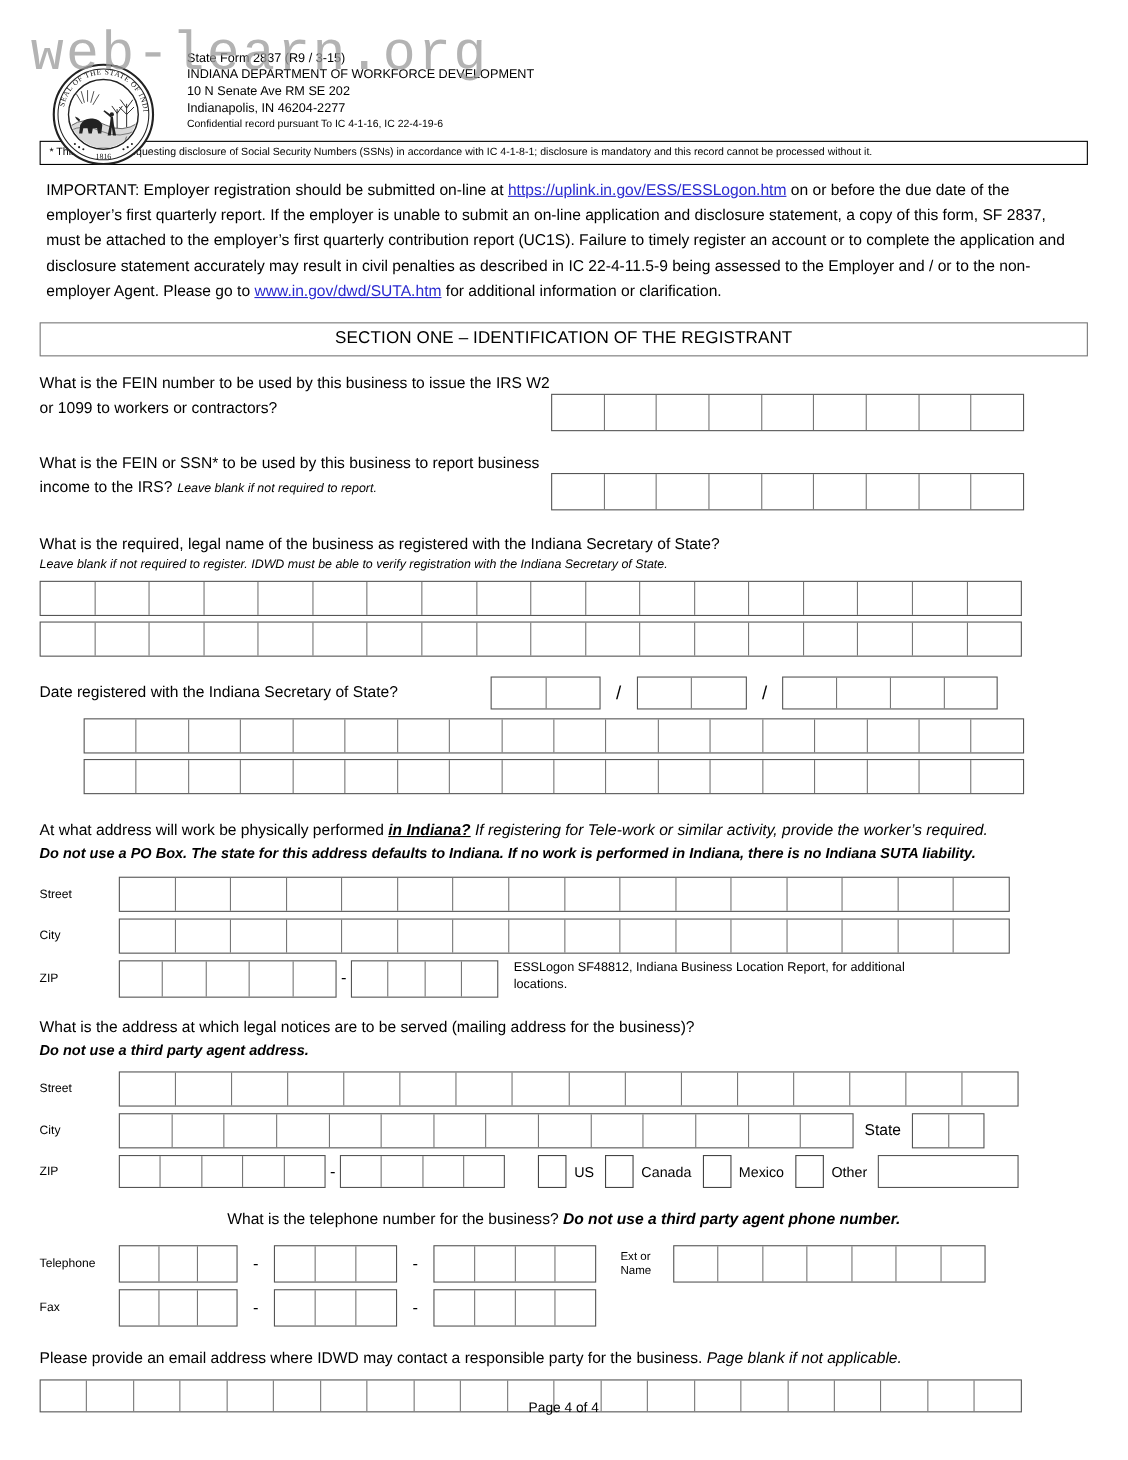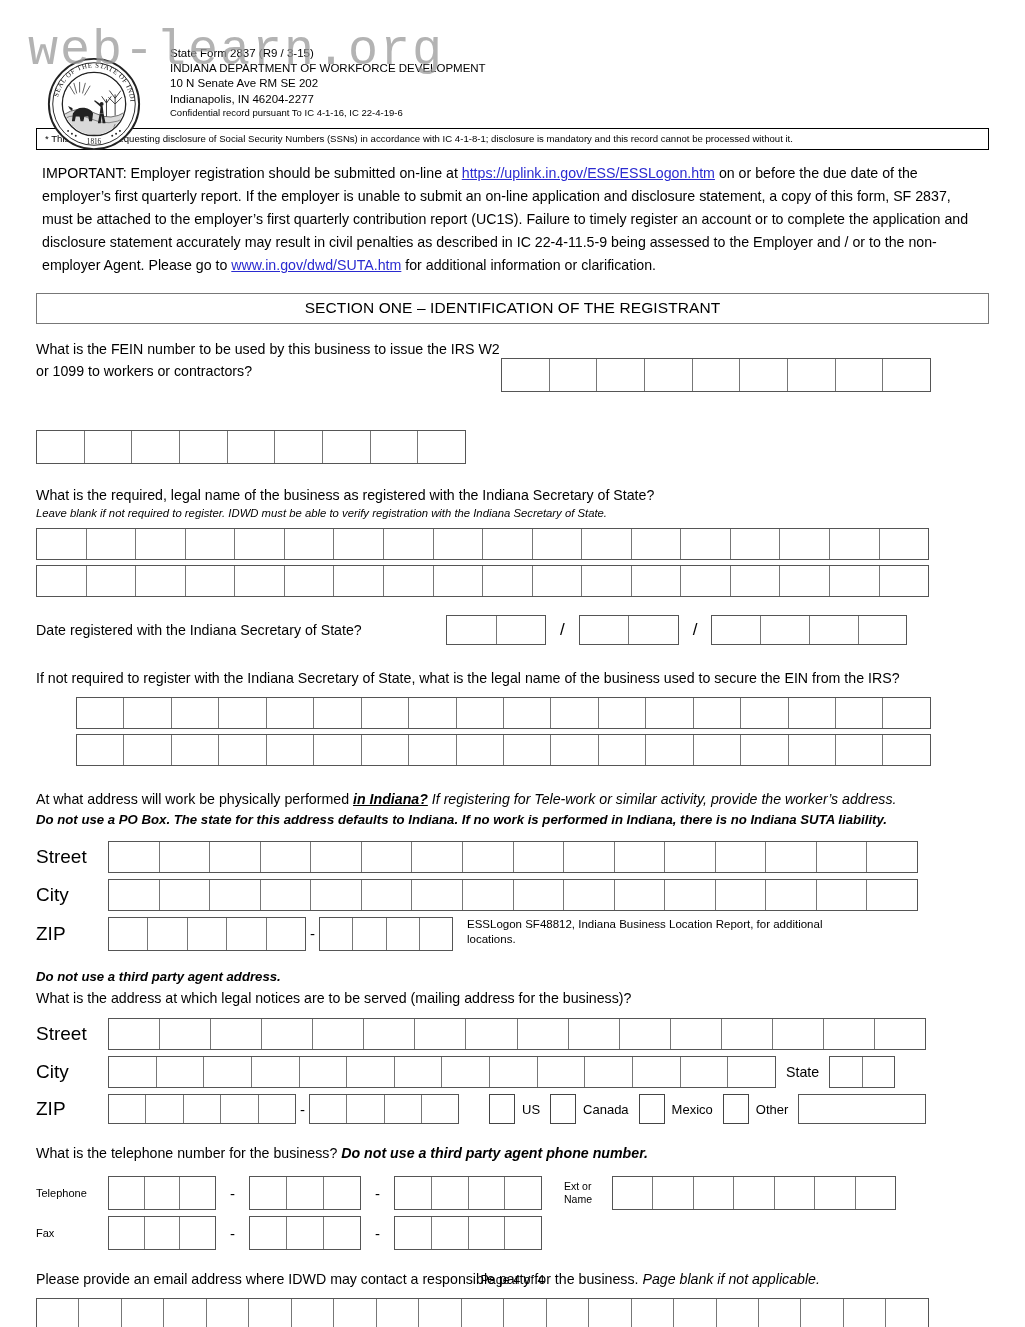--- a/index.html
+++ b/index.html
@@ -91,21 +91,21 @@
   .comb.h34 { height: 34px; }
 
   .sep { font-size: 15px; display: flex; align-items: center; padding: 0 4px; }
   .slash { font-size: 17px; display:flex; align-items:center; padding: 0 14px; }
 
   .chk {
     width: 26px; height: 30px; border: 1px solid #444; background:#fff;
   }
   .chk-label { font-size: 13px; padding: 0 10px 0 7px; display:flex; align-items:center; }
 
-  .rowlabel { font-size: 19px; width: 72px; flex: 0 0 72px; display:flex; align-items:center; }
+  .rowlabel { font-size: 11px; width: 72px; flex: 0 0 72px; display:flex; align-items:center; }
   .rowlabel.sm { font-size: 11px; }
 
   .flexrow { display: flex; align-items: center; }
 
   .note-right { font-size: 11.5px; line-height: 1.35; padding-left: 14px; }
 
   .footer {
     position: absolute; left: 0; right: 0; bottom: 40px;
     text-align: center; font-size: 12.5px;
   }
@@ -213,20 +213,24 @@
           <div class="cell" style="flex: 1 1 0px;"></div>
           <div class="cell" style="flex: 1 1 0px;"></div>
           <div class="cell" style="flex: 1 1 0px;"></div>
           <div class="cell" style="flex: 1 1 0px;"></div>
           <div class="cell" style="flex: 1 1 0px;"></div>
           <div class="cell" style="flex: 1 1 0px;"></div>
         </div>
     </div>
 
     <div class="flexrow" style="align-items:flex-start; margin-top:18px;">
+      <div style="width:465px;">
+        <span class="q">What is the FEIN or SSN* to be used by this business to report business income to the IRS?</span>
+        <span class="q-sub">Leave blank if not required to report.</span>
+      </div>
       <div class="comb h34" id="comb-fein-ssn" style="width:430px; margin-top:20px;">
           <div class="cell" style="flex: 1 1 0px;"></div>
           <div class="cell" style="flex: 1 1 0px;"></div>
           <div class="cell" style="flex: 1 1 0px;"></div>
           <div class="cell" style="flex: 1 1 0px;"></div>
           <div class="cell" style="flex: 1 1 0px;"></div>
           <div class="cell" style="flex: 1 1 0px;"></div>
           <div class="cell" style="flex: 1 1 0px;"></div>
           <div class="cell" style="flex: 1 1 0px;"></div>
           <div class="cell" style="flex: 1 1 0px;"></div>
@@ -291,21 +295,20 @@
         </div>
       <div class="slash">/</div>
       <div class="comb h30" id="comb-date-y" style="width:196px;">
           <div class="cell" style="flex: 1 1 0px;"></div>
           <div class="cell" style="flex: 1 1 0px;"></div>
           <div class="cell" style="flex: 1 1 0px;"></div>
           <div class="cell" style="flex: 1 1 0px;"></div>
         </div>
     </div>
 
-    <div class="q" style="margin-top:22px;">If not required to register with the Indiana Secretary of State, what is the legal name of the business used to secure the EIN from the IRS?</div>
     <div class="comb h32" id="comb-ein-1" style="width:855px; margin:8px 0 0 40px;">
         <div class="cell" style="flex: 1 1 0px;"></div>
         <div class="cell" style="flex: 1 1 0px;"></div>
         <div class="cell" style="flex: 1 1 0px;"></div>
         <div class="cell" style="flex: 1 1 0px;"></div>
         <div class="cell" style="flex: 1 1 0px;"></div>
         <div class="cell" style="flex: 1 1 0px;"></div>
         <div class="cell" style="flex: 1 1 0px;"></div>
         <div class="cell" style="flex: 1 1 0px;"></div>
         <div class="cell" style="flex: 1 1 0px;"></div>
@@ -335,21 +338,21 @@
         <div class="cell" style="flex: 1 1 0px;"></div>
         <div class="cell" style="flex: 1 1 0px;"></div>
         <div class="cell" style="flex: 1 1 0px;"></div>
         <div class="cell" style="flex: 1 1 0px;"></div>
         <div class="cell" style="flex: 1 1 0px;"></div>
         <div class="cell" style="flex: 1 1 0px;"></div>
       </div>
 
     <div style="margin-top:22px;">
       <div class="q">
-        <span>At what address will work be physically performed </span><span class="u-bold-ital">in Indiana?</span><span style="font-style:italic;"> If registering for Tele-work or similar activity, provide the worker’s address.</span>
+        <span>At what address will work be physically performed </span><span class="u-bold-ital">in Indiana?</span><span style="font-style:italic;"> If registering for Tele-work or similar activity, provide the worker’s required.</span>
       </div>
       <div class="q bold-ital" style="font-size:13.2px;">Do not use a PO Box. The state for this address defaults to Indiana.  If no work is performed in Indiana, there is no Indiana SUTA liability.</div>
     </div>
 
     <div class="flexrow" style="margin-top:10px;">
       <div class="rowlabel">Street</div>
       <div class="comb h32" id="comb-work-street" style="width:810px;">
           <div class="cell" style="flex: 1 1 0px;"></div>
           <div class="cell" style="flex: 1 1 0px;"></div>
           <div class="cell" style="flex: 1 1 0px;"></div>
@@ -402,22 +405,22 @@
       <div class="comb h34" id="comb-work-zip4" style="width:134px;">
           <div class="cell" style="flex: 1 1 0px;"></div>
           <div class="cell" style="flex: 1 1 0px;"></div>
           <div class="cell" style="flex: 1 1 0px;"></div>
           <div class="cell" style="flex: 1 1 0px;"></div>
         </div>
       <div class="note-right" style="width:390px;">ESSLogon SF48812, Indiana Business Location Report, for additional locations.</div>
     </div>
 
     <div style="margin-top:16px;">
+      <div class="q">What is the address at which legal notices are to be served (mailing address for the business)?</div>
       <div class="q bold-ital" style="font-size:13.2px;">Do not use a third party agent address.</div>
-      <div class="q">What is the address at which legal notices are to be served (mailing address for the business)?</div>
     </div>
 
     <div class="flexrow" style="margin-top:9px;">
       <div class="rowlabel">Street</div>
       <div class="comb h32" id="comb-mail-street" style="width:818px;">
           <div class="cell" style="flex: 1 1 0px;"></div>
           <div class="cell" style="flex: 1 1 0px;"></div>
           <div class="cell" style="flex: 1 1 0px;"></div>
           <div class="cell" style="flex: 1 1 0px;"></div>
           <div class="cell" style="flex: 1 1 0px;"></div>
@@ -481,21 +484,21 @@
       <div class="chk-label">Canada</div>
       <div class="chk"></div>
       <div class="chk-label">Mexico</div>
       <div class="chk"></div>
       <div class="chk-label">Other</div>
       <div class="comb h30" id="comb-other-country" style="width:128px;">
           <div class="cell" style="flex: 1 1 0px;"></div>
         </div>
     </div>
 
-    <div class="q" style="margin-top:18px;">
+    <div class="q" style="margin-top:18px;text-align:center;">
       <span>What is the telephone number for the business?  </span><span class="bold-ital">Do not use a third party agent phone number.</span>
     </div>
 
     <div class="flexrow" style="margin-top:12px;">
       <div class="rowlabel sm">Telephone</div>
       <div class="comb h34" id="comb-tel-area" style="width:108px;">
           <div class="cell" style="flex: 1 1 0px;"></div>
           <div class="cell" style="flex: 1 1 0px;"></div>
           <div class="cell" style="flex: 1 1 0px;"></div>
         </div>

